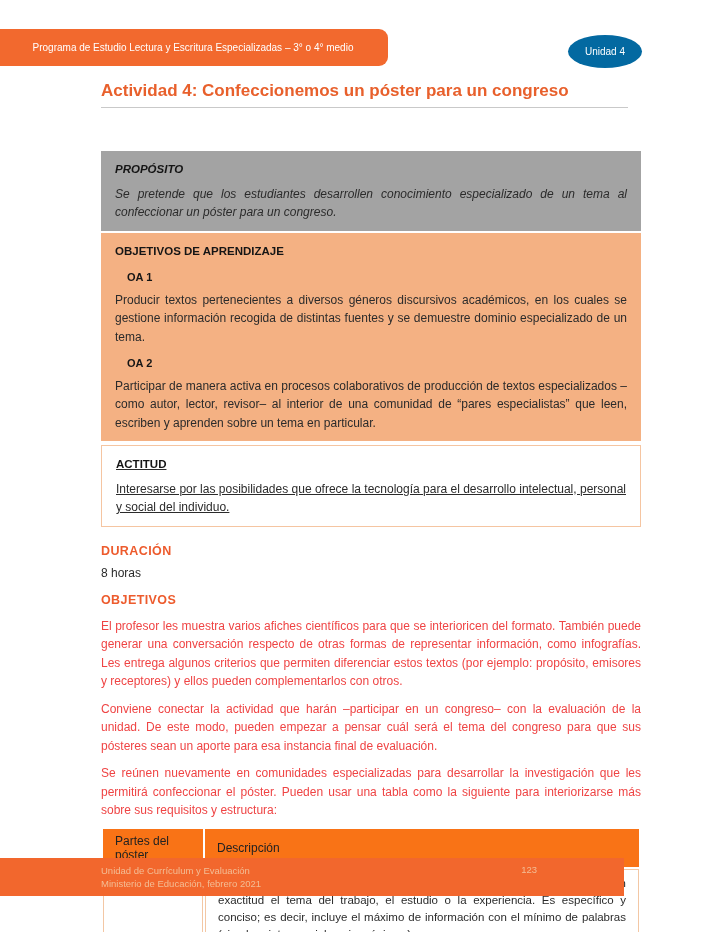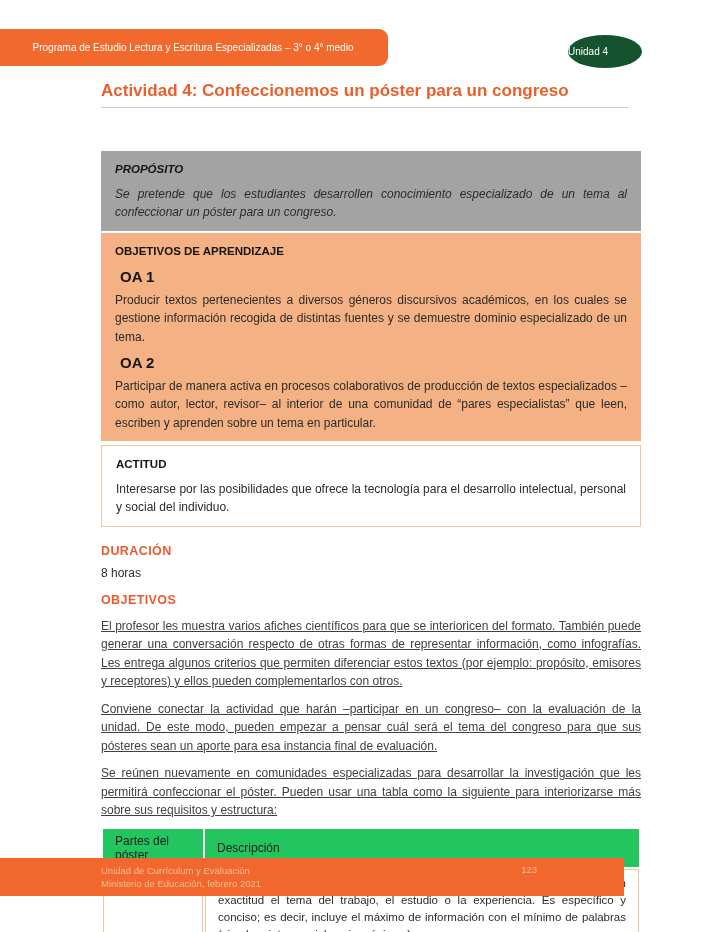--- a/index.html
+++ b/index.html
@@ -15,66 +15,66 @@
   
   .header-bar {
     position:absolute; left:0; top:29px; width:388px; height:37px;
     background:#F2692E; border-radius:0 9px 9px 0;
     display:flex; align-items:center; justify-content:center;
     color:#ffffff; font-size:10px; padding:0 18px 0 16px;
     text-align:center; line-height:12px;
   }
   .unit-badge {
     position:absolute; left:568px; top:35px; width:74px; height:33px;
-    background:#14532d; border-radius:50%;
-    display:flex; align-items:center; justify-content:flex-start;
+    background:#0369a1; border-radius:50%;
+    display:flex; align-items:center; justify-content:center;
     color:#ffffff; font-size:10px;
   }
 
   
   .content { position:absolute; left:101px; top:80px; width:540px; }
 
   .page-title {
     color:#E8602C; font-size:17px; font-weight:bold; line-height:22px;
   }
   .title-rule {
     border:none; border-top:1.5px solid #C9C9C9; margin:5px 0 0 0; width:527px;
   }
 
   .box { padding:9px 14px; font-size:12px; line-height:18.5px; color:#2b2b2b; }
   .box-heading { font-size:11.5px; font-weight:bold; color:#151515; margin-bottom:6px; }
   .box-body { text-align:justify; }
 
   .box-proposito { background:#a3a3a3; margin-top:43px;font-style:italic; }
   .box-objetivos { background:#F4B183; margin-top:2px; }
-  .box-actitud  { background:#ffffff; border:1px solid #F5C5A1; margin-top:4px; }
+  .box-actitud  { background:#ffffff; border:1px solid #F5C5A1; margin-top:4px;text-decoration:underline; }
 
-  .oa-label { font-weight:bold; color:#151515; margin:8px 0 4px 5px; font-size:15px; }
+  .oa-label { font-weight:bold; color:#151515; margin:8px 0 4px 12px; font-size:11px; }
 
   .section-heading {
     color:#ED5B2D; font-size:12.5px; font-weight:bold; letter-spacing:0.4px;
   }
   .h-duracion { margin-top:17px; }
   .h-desarrollo { margin-top:13px; }
   .duracion-value { margin-top:8px; font-size:12px; color:#2b2b2b; }
 
   .para {
     margin-top:9px; font-size:12px; line-height:18.5px;
-    text-align:justify; color:#404040;text-decoration:underline;
+    text-align:justify; color:#ef4444;
   }
   .para-first { margin-top:10px; }
 
   
   table.poster-table {
     margin-top:7px; width:540px;
     border-collapse:separate; border-spacing:2px;
     font-size:11.5px; color:#2b2b2b;
   }
   table.poster-table th {
-    background:#22c55e; font-weight:normal; text-align:left;
+    background:#f97316; font-weight:normal; text-align:left;
     padding:5px 12px; font-size:12px; color:#222;
   }
   table.poster-table td {
     background:#ffffff; border:1px solid #F3C7A4;
     padding:5px 12px; vertical-align:top; line-height:17px; text-align:justify;
   }
   .col-part { width:100px; }
 
   
   .footer-bar {

